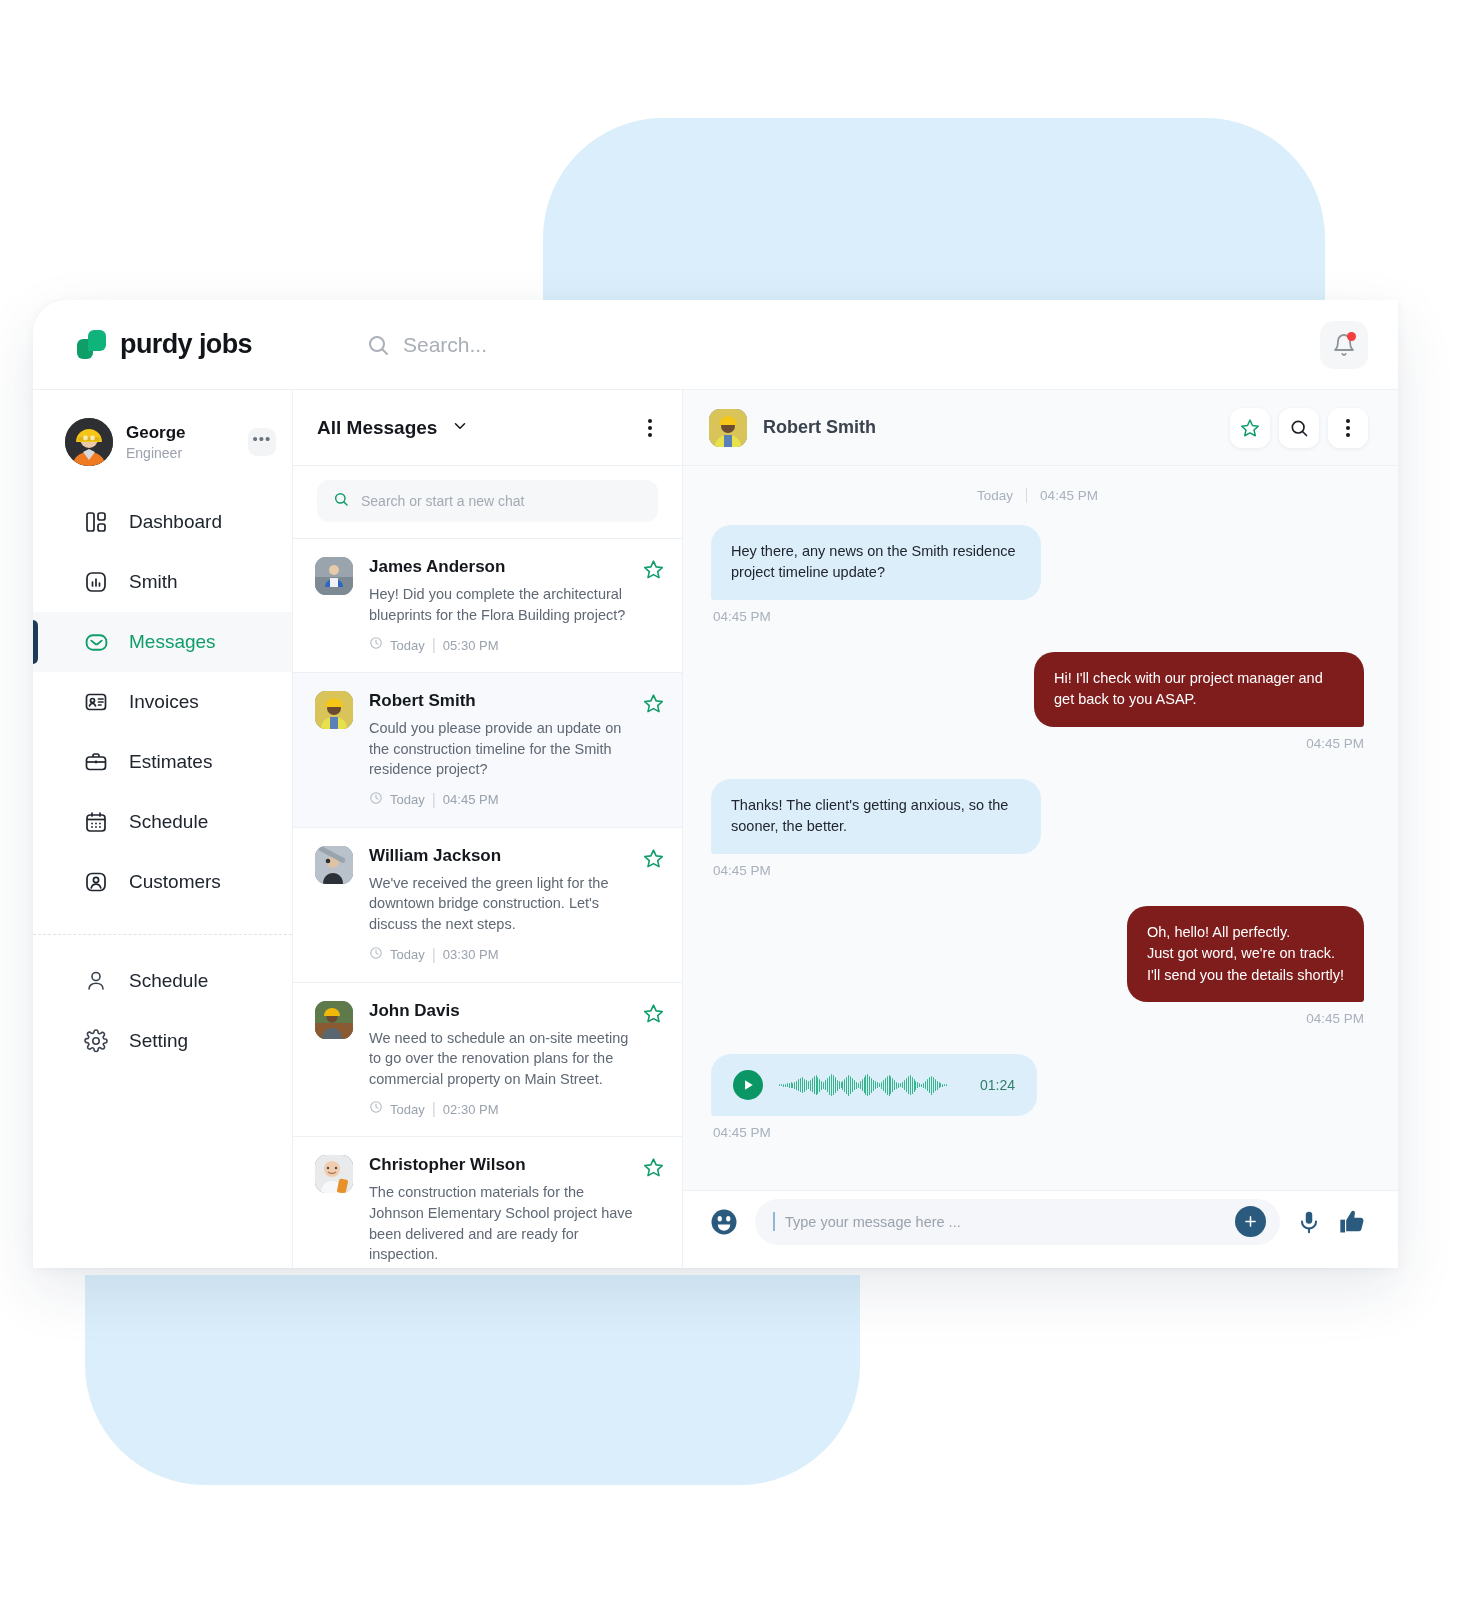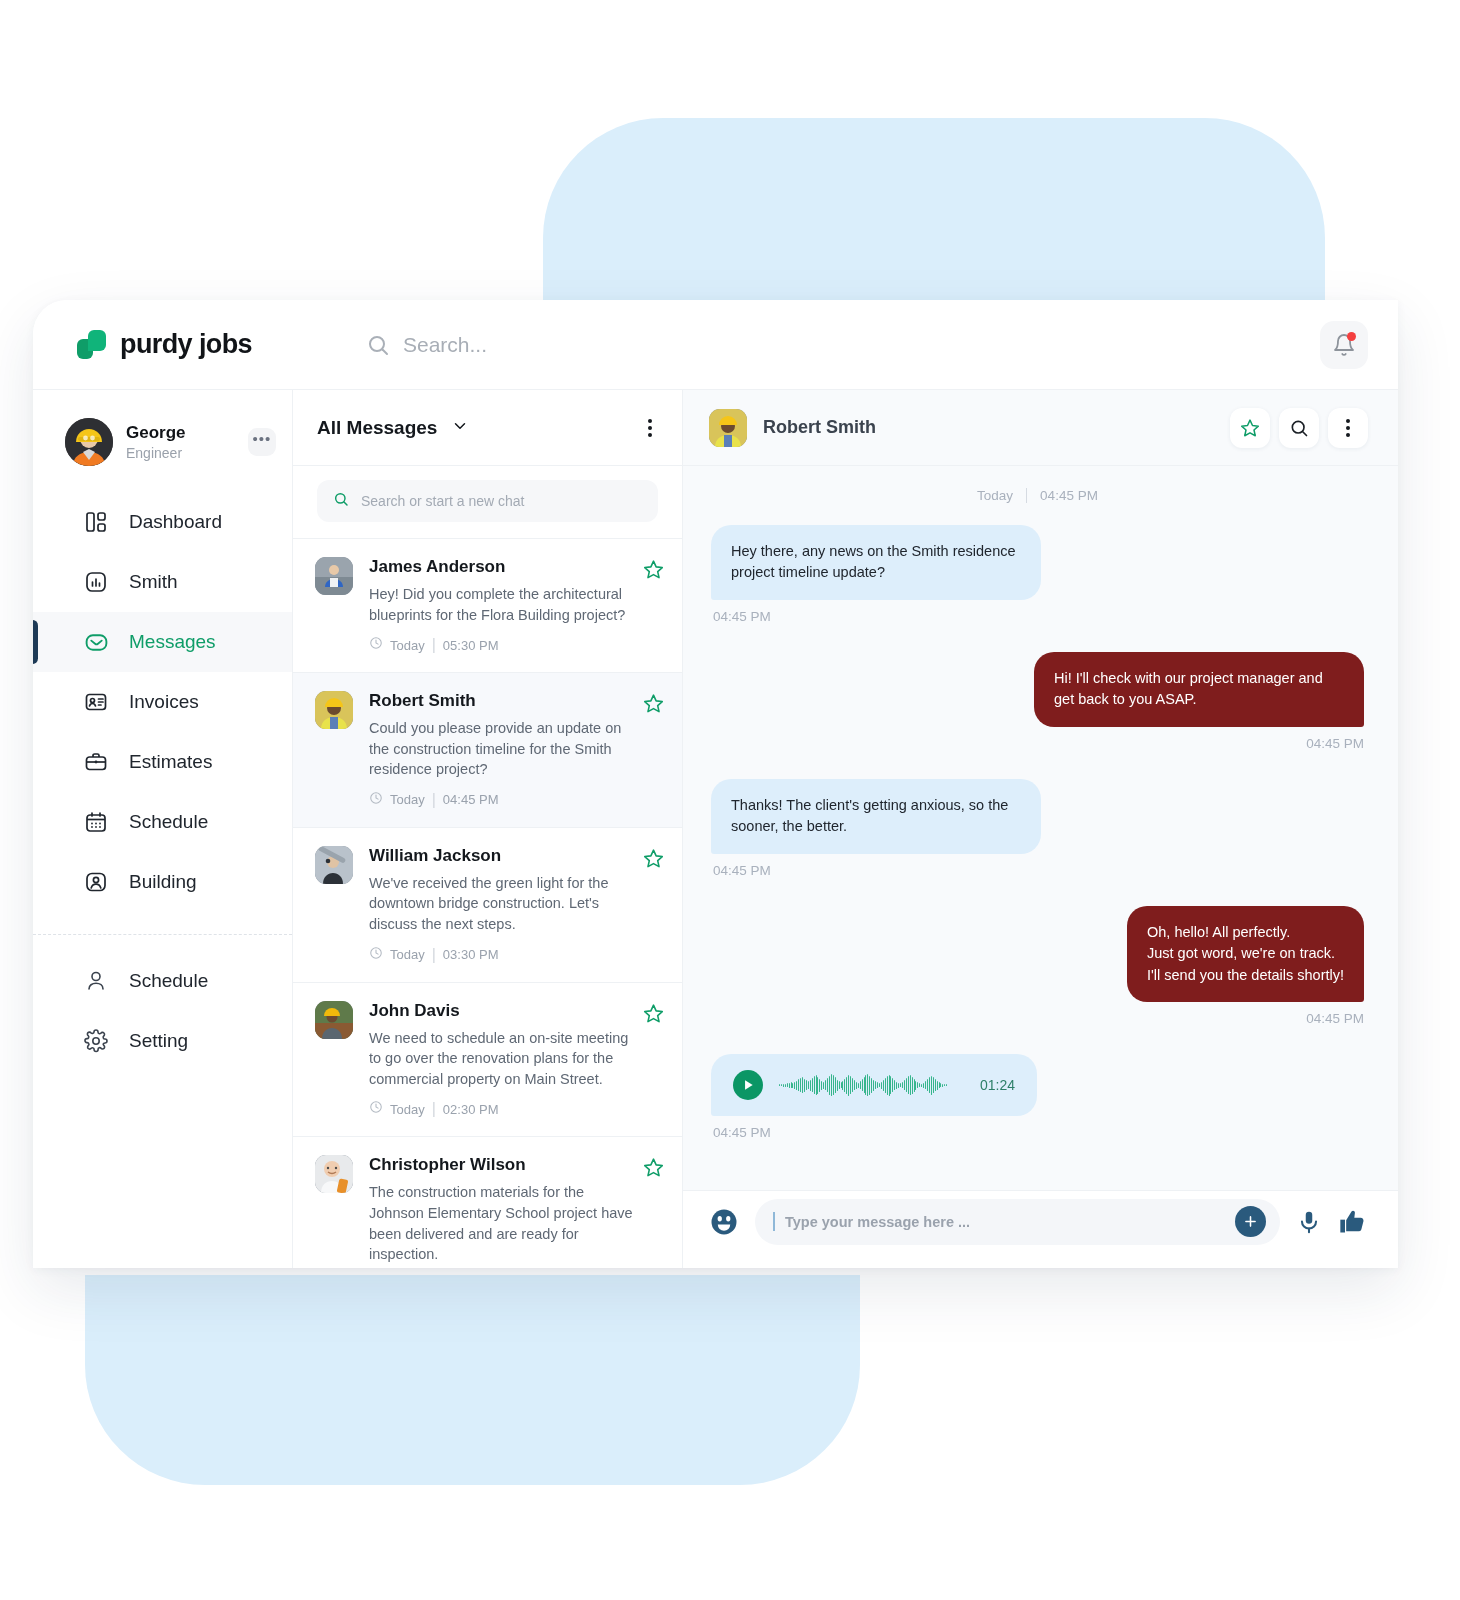--- a/index.html
+++ b/index.html
@@ -242,21 +242,20 @@
   .wave i { flex:1; background:#36b58c; border-radius:1px; display:block; }
   .vtime { font-size:14px; color:#2d7f68; font-weight:500;margin-left:17px; }
 
   
   .composer {
     flex:0 0 78px; height:78px;
     background:#fff;
     display:flex; align-items:center; gap:16px;
     padding: 0 32px 16px 26px;
     border-top: 1px solid #eef1f4;
-    font-weight: bold;
   }
   .emoji-btn { width:30px; height:30px; cursor:pointer; flex:0 0 30px; }
   .cfield {
     flex:1; height:46px; border-radius:23px; background:#f4f6f9;
     display:flex; align-items:center; padding: 0 14px 0 18px; gap:10px;
   }
   .caret { width:2px; height:19px; background:#8fb8d8; flex:0 0 2px; }
   .cplaceholder { flex:1; font-size:14.5px; color:#9aa2ad; }
   .plus-btn {
     width:31px; height:31px; border-radius:50%; background:#2a5a7d;
@@ -405,21 +404,21 @@
         </div>
 
         <div class="nav-item">
           <span class="nav-ico">
             <svg viewBox="0 0 24 24" width="24" height="24" fill="none" stroke="#20262e" stroke-width="1.7" stroke-linejoin="round">
               <rect x="3" y="3.5" width="18" height="17" rx="5"></rect>
               <circle cx="12" cy="10" r="2.6"></circle>
               <path d="M7.2 18c.8-2.6 2.6-3.8 4.8-3.8s4 1.2 4.8 3.8" stroke-linecap="round"></path>
             </svg>
           </span>
-          <span class="nav-label">Building</span>
+          <span class="nav-label">Customers</span>
         </div>
 
         <div class="nav-divider"></div>
 
         <div class="nav-item">
           <span class="nav-ico">
             <svg viewBox="0 0 24 24" width="24" height="24" fill="none" stroke="#3b434e" stroke-width="1.6" stroke-linejoin="round">
               <circle cx="12" cy="7.5" r="4"></circle>
               <path d="M5 20c0-3.6 3.1-5.8 7-5.8s7 2.2 7 5.8" stroke-linecap="round"></path>
             </svg>

